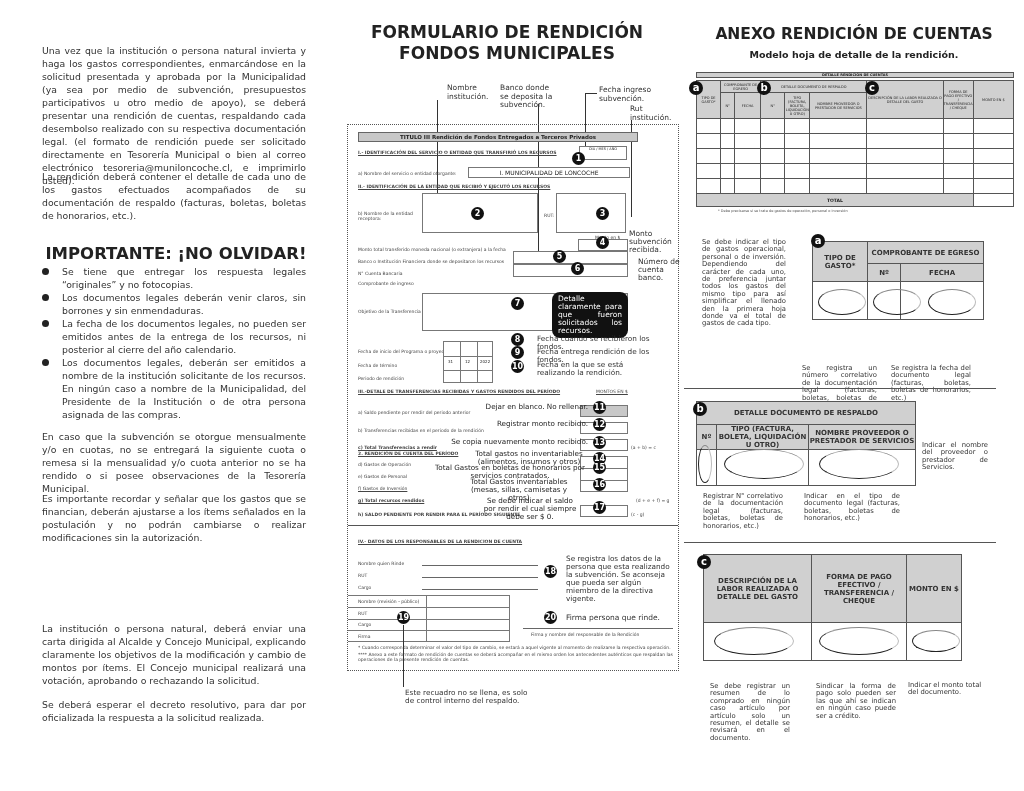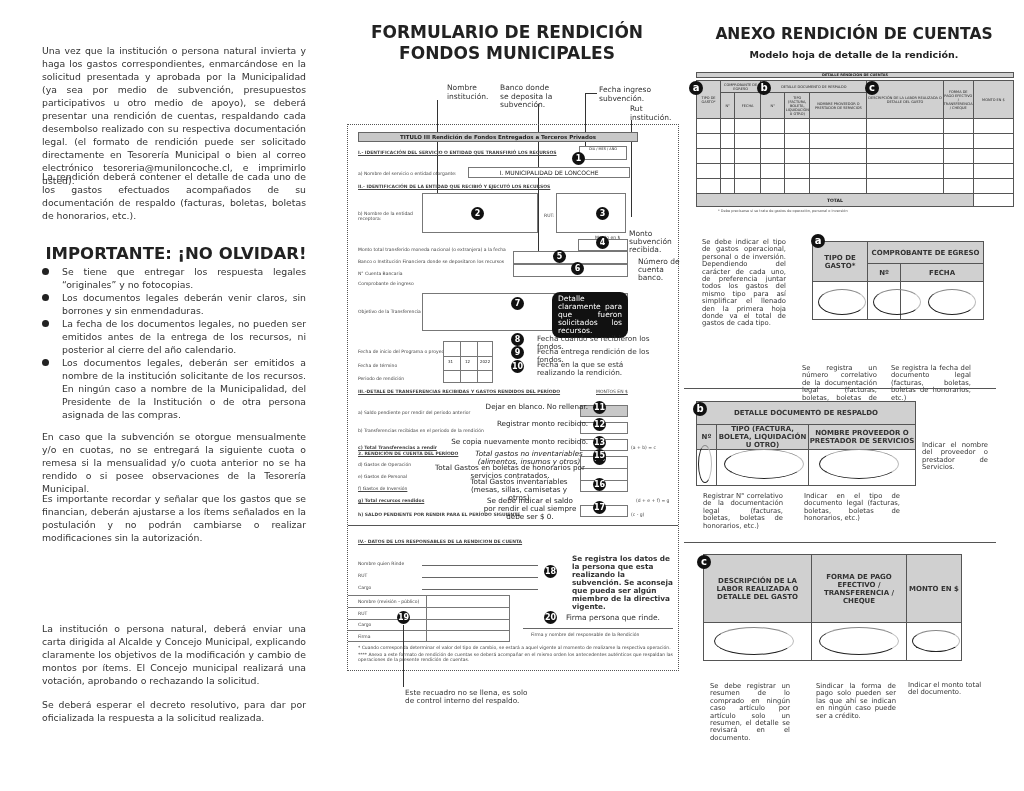--- a/index.html
+++ b/index.html
@@ -170,41 +170,41 @@
   <div class="num" style="left:223px;top:250px;">5</div>
   <div class="num" style="left:241px;top:262px;">6</div>
   <div class="num" style="left:181px;top:297px;">7</div>
   <div class="num" style="left:181px;top:333px;">8</div>
   <div class="num" style="left:181px;top:346px;">9</div>
   <div class="num" style="left:181px;top:360px;">10</div>
   <div class="num" style="left:263px;top:401px;">11</div>
   <div class="num" style="left:263px;top:418px;">12</div>
   <div class="num" style="left:263px;top:436px;">13</div>
   <div class="num" style="left:263px;top:452px;">14</div>
-  <div class="num" style="left:263px;top:449px;">15</div>
+  <div class="num" style="left:263px;top:461px;">15</div>
   <div class="num" style="left:263px;top:478px;">16</div>
   <div class="num" style="left:263px;top:501px;">17</div>
   <div class="num" style="left:214px;top:565px;">18</div>
   <div class="num" style="left:67px;top:611px;">19</div>
   <div class="num" style="left:214px;top:611px;">20</div>
 
   <div class="hint" style="left:299px;top:230px;width:46px;font-size:7.5px;">Monto subvención recibida.</div>
   <div class="hint" style="left:308px;top:258px;width:46px;font-size:7.5px;">Número de cuenta banco.</div>
   <div class="bubble" style="left:222px;top:292px;width:76px;">Detalle claramente para que fueron solicitados los recursos.</div>
   <div class="hint" style="left:207px;top:335px;width:140px;">Fecha cuando se recibieron los fondos.</div>
   <div class="hint" style="left:207px;top:348px;width:140px;">Fecha entrega rendición de los fondos.</div>
   <div class="hint" style="left:207px;top:361px;width:120px;">Fecha en la que se está realizando la rendición.</div>
   <div class="note" style="left:140px;top:403px;width:118px;text-align:right;">Dejar en blanco. No rellenar.</div>
   <div class="note" style="left:140px;top:420px;width:118px;text-align:right;">Registrar monto recibido.</div>
   <div class="note" style="left:110px;top:438px;width:148px;text-align:right;">Se copia nuevamente monto recibido.</div>
-  <div class="note" style="left:140px;top:450px;width:118px;font-style:italic;">Total gastos no inventariables (alimentos, insumos y otros)</div>
+  <div class="note" style="left:140px;top:450px;width:118px;">Total gastos no inventariables (alimentos, insumos y otros)</div>
   <div class="note" style="left:105px;top:464px;width:150px;">Total Gastos en boletas de honorarios por servicios contratados.</div>
   <div class="note" style="left:130px;top:478px;width:118px;">Total Gastos inventariables (mesas, sillas, camisetas y otros)</div>
   <div class="note" style="left:152px;top:497px;width:96px;">Se debe indicar el saldo por rendir el cual siempre debe ser $ 0.</div>
-  <div class="hint" style="left:242px;top:555px;width:104px;font-weight:bold;">Se registra los datos de la persona que esta realizando la subvención. Se aconseja que pueda ser algún miembro de la directiva vigente.</div>
+  <div class="hint" style="left:236px;top:555px;width:104px;">Se registra los datos de la persona que esta realizando la subvención. Se aconseja que pueda ser algún miembro de la directiva vigente.</div>
   <div class="hint" style="left:236px;top:614px;width:104px;font-size:7.5px;">Firma persona que rinde.</div>
   <div class="vline" style="left:73px;top:625px;height:62px;"></div>
   <div class="hint" style="left:75px;top:689px;width:130px;">Este recuadro no se llena, es solo de control interno del respaldo.</div>
 </div>
 
 <div id="right" class="col">
   <div class="h-title h1">ANEXO RENDICIÓN DE CUENTAS</div>
   <div class="sub">Modelo hoja de detalle de la rendición.</div>
 
   <div style="position:absolute;left:12px;top:72px;width:318px;height:6px;background:#d0d0d0;border:1px solid #555;font-size:3.5px;text-align:center;line-height:4px;font-weight:bold;">DETALLE RENDICIÓN DE CUENTAS</div>

